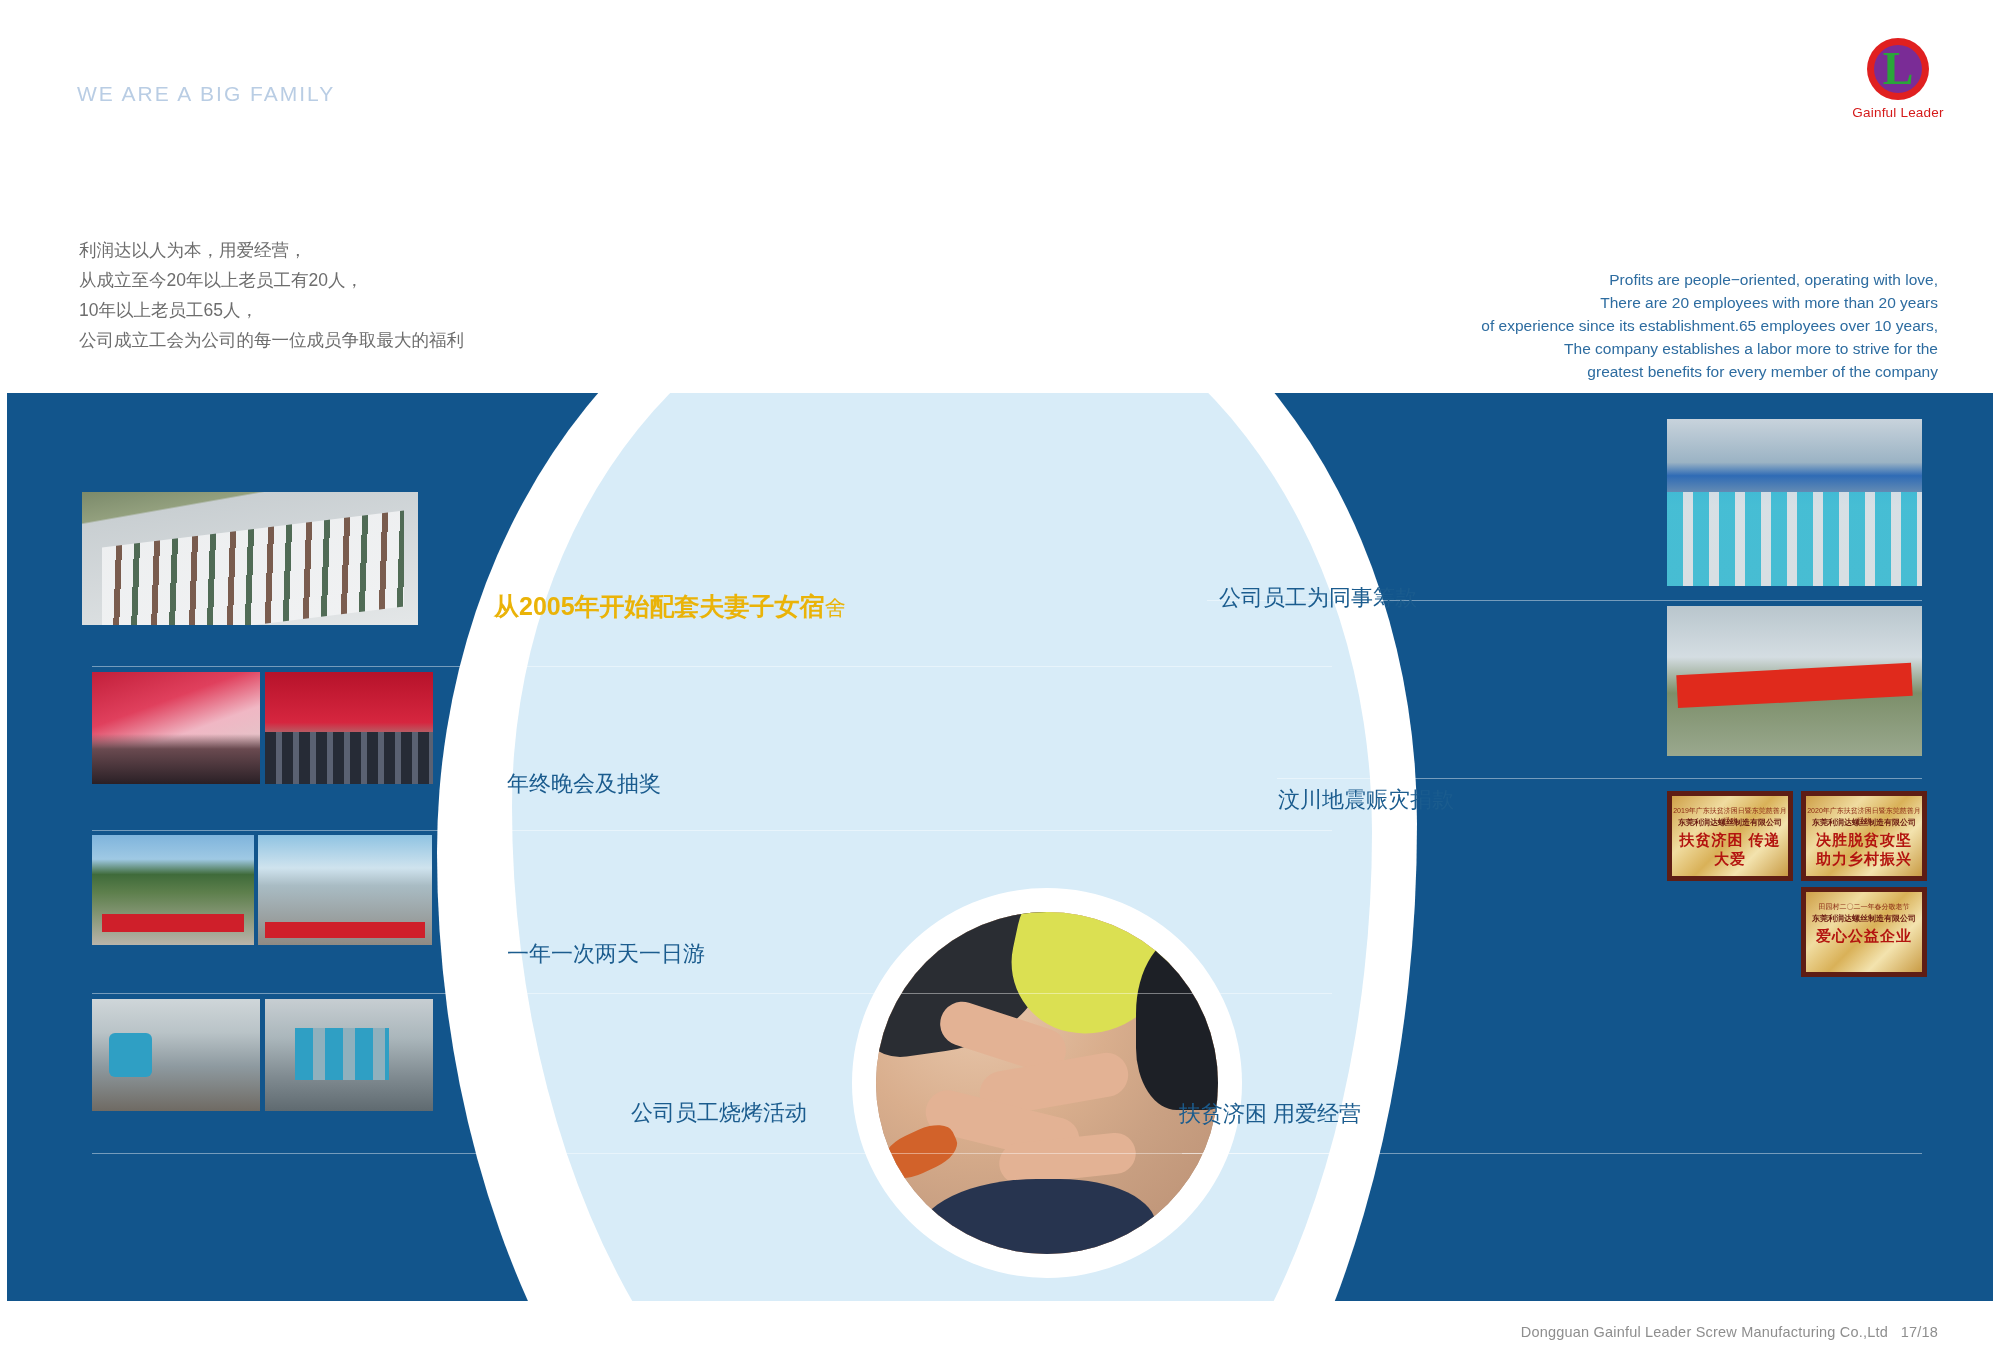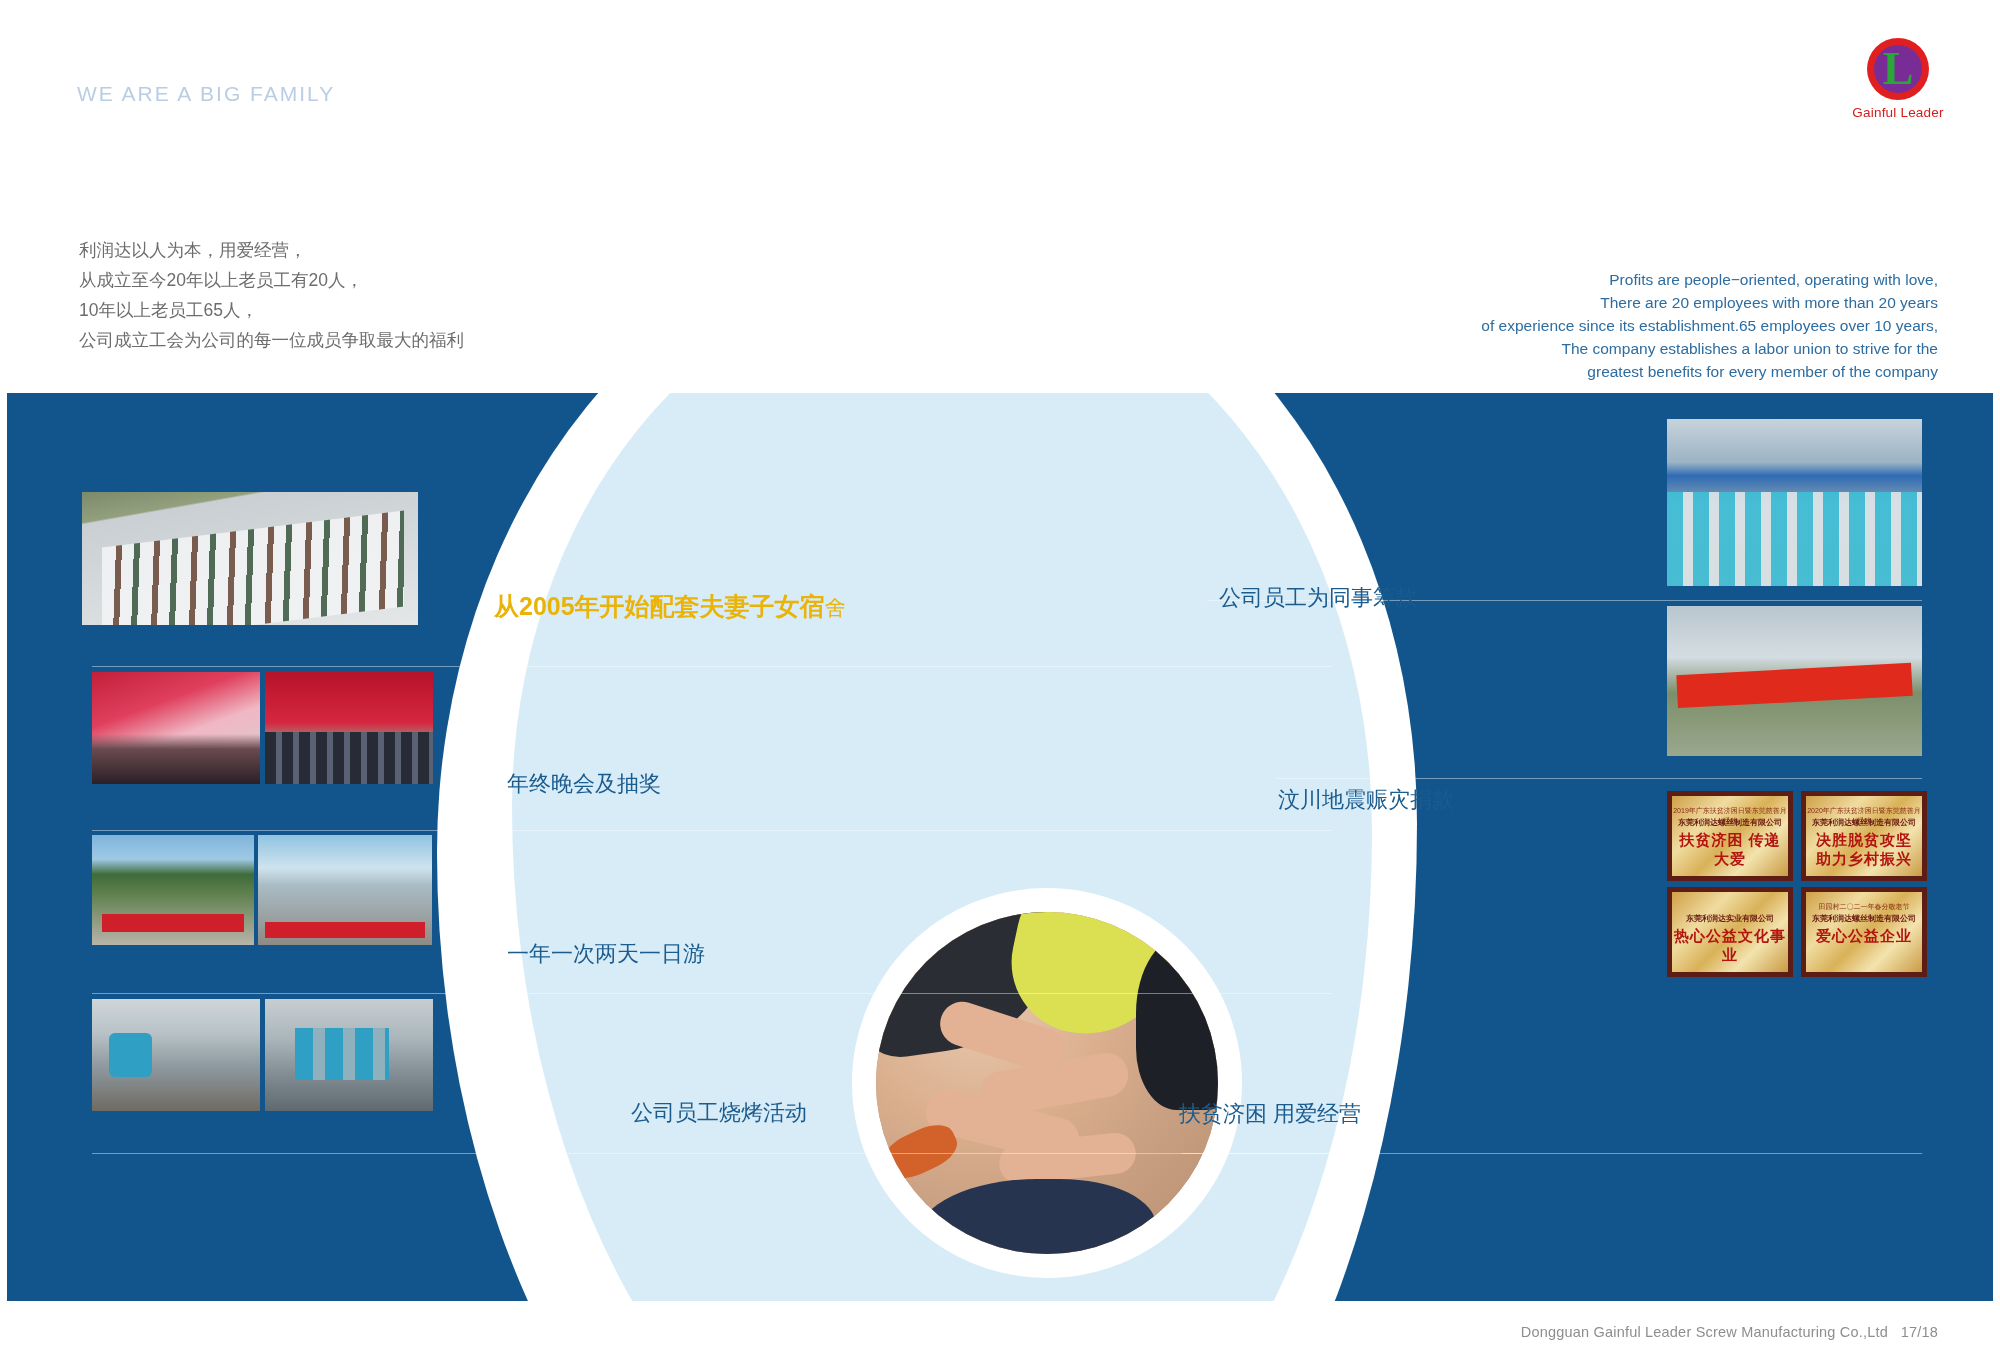--- a/index.html
+++ b/index.html
@@ -186,21 +186,21 @@
     <div>利润达以人为本，用爱经营，</div>
     <div>从成立至今20年以上老员工有20人，</div>
     <div>10年以上老员工65人，</div>
     <div>公司成立工会为公司的每一位成员争取最大的福利</div>
   </div>
 
   <div class="eng-block">
     <div>Profits are people−oriented, operating with love,</div>
     <div>There are 20 employees with more than 20 years</div>
     <div>of experience since its establishment.65 employees over 10 years,</div>
-    <div>The company establishes a labor union to strive for the</div>
+    <div>The company establishes a labor more to strive for the</div>
     <div>greatest benefits for every member of the company</div>
   </div>
 
   <div class="logo">
     <div class="logo-mark">
       <div class="logo-ring"></div>
       <div class="logo-inner"></div>
       <div class="logo-L">L</div>
     </div>
     <div class="logo-text">Gainful Leader</div>
@@ -260,26 +260,20 @@
         <div class="t2">扶贫济困  传递大爱</div>
       </div>
     </div>
     <div class="plaque" style="left:1794px;top:398px;width:126px;height:90px;">
       <div class="inner">
         <div class="t0">2020年广东扶贫济困日暨东莞慈善月活动</div>
         <div class="t1">东莞利润达螺丝制造有限公司</div>
         <div class="t2">决胜脱贫攻坚 助力乡村振兴</div>
       </div>
     </div>
-    <div class="plaque" style="left:1660px;top:494px;width:126px;height:90px;">
-      <div class="inner">
-        <div class="t1">东莞利润达实业有限公司</div>
-        <div class="t2">热心公益文化事业</div>
-      </div>
-    </div>
     <div class="plaque" style="left:1794px;top:494px;width:126px;height:90px;">
       <div class="inner">
         <div class="t0">田园村二〇二一年春分敬老节</div>
         <div class="t1">东莞利润达螺丝制造有限公司</div>
         <div class="t2">爱心公益企业</div>
       </div>
     </div>
     <div class="divider" style="left:1175px;top:760px;width:740px;"></div>
 
     <div class="lab red" style="left:487px;top:197px;">

